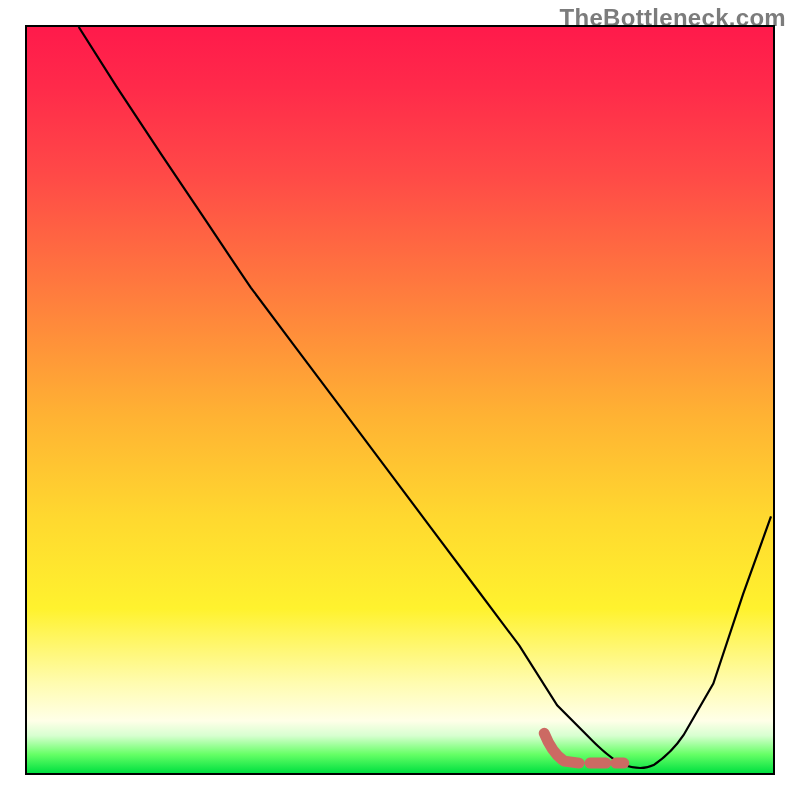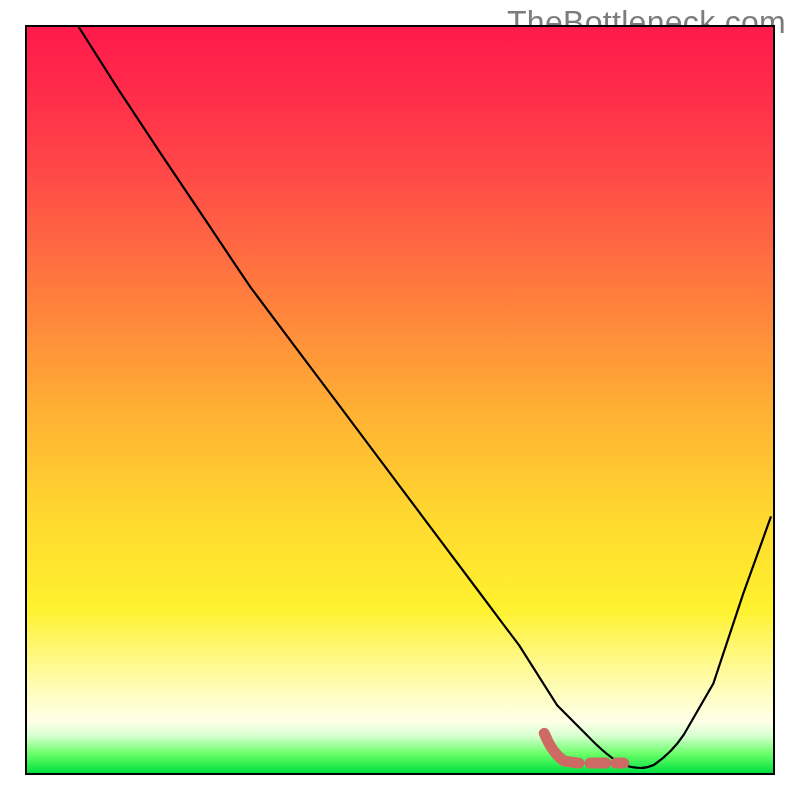--- a/index.html
+++ b/index.html
@@ -13,22 +13,22 @@
   }
   .stage {
     position: relative;
     width: 800px;
     height: 800px;
   }
   .watermark {
     position: absolute;
     top: 4px;
     right: 14px;
-    font-size: 32px;
-    font-weight: normal;
+    font-size: 24px;
+    font-weight: bold;
     color: #7c7c7c;
     letter-spacing: 0.3px;
   }
   .plot-frame {
     position: absolute;
     left: 25px;
     top: 25px;
     width: 750px;
     height: 750px;
     box-sizing: border-box;

